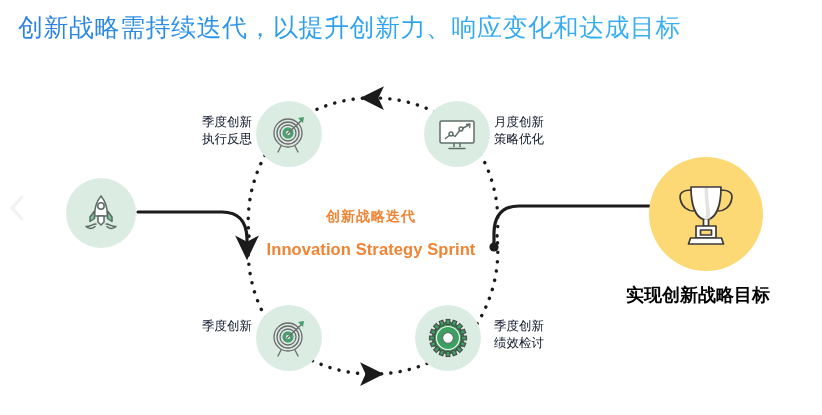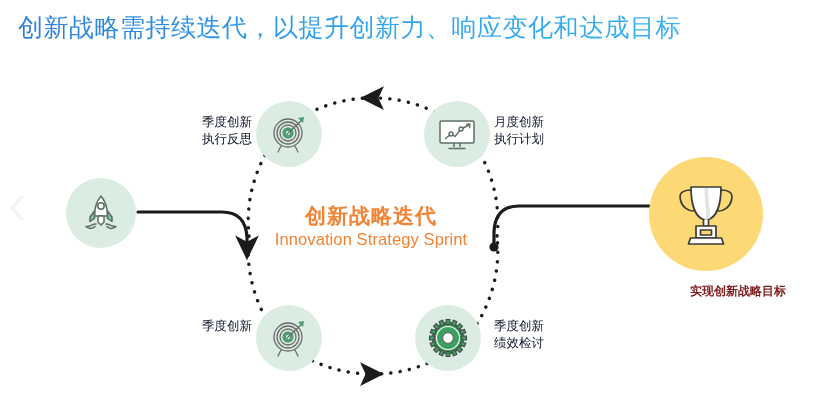--- a/index.html
+++ b/index.html
@@ -45,31 +45,31 @@
   .lbl.r{text-align:right;}
   .lbl.l{text-align:left;}
 
   #l-rocket{left:41px;top:246px;width:120px;}
   #l-tl{left:104px;top:114px;width:148px;}
   #l-tr{left:494px;top:114px;width:150px;}
   #l-bl{left:104px;top:318px;width:148px;}
   #l-br{left:494px;top:318px;width:150px;}
 
   #l-trophy{
-    position:absolute;left:626px;top:283px;width:160px;text-align:right;
-    font-size:12px;font-weight:700;color:#7f1d1d;white-space:nowrap;
+    position:absolute;left:626px;top:283px;width:160px;text-align:left;
+    font-size:18px;font-weight:700;color:#000000;white-space:nowrap;
   }
 
   
   #center{
     position:absolute;left:245px;top:203px;width:252px;text-align:center;
     color:#f08434;
   }
-  #center .cn{font-size:21px;font-weight:700;letter-spacing:1px;line-height:26px;}
-  #center .en{font-size:16.5px;font-weight:400;letter-spacing:.1px;line-height:21px;margin-top:0;}
+  #center .cn{font-size:14px;font-weight:700;letter-spacing:1px;line-height:26px;}
+  #center .en{font-size:16.5px;font-weight:700;letter-spacing:.1px;line-height:21px;margin-top:10px;}
 </style>
 </head>
 <body>
 
 <div id="stage">
 
   <div id="title">创新战略需持续迭代，以提升创新力、响应变化和达成目标</div>
 
   <div id="chev">
     <svg width="22" height="32" viewBox="0 0 22 32">
@@ -151,21 +151,21 @@
         <path d="M13 35.5 L29 35.5" stroke-linecap="round"></path>
         <path d="M9 26 L15 21 L19 23.5 L25 16 L33 12" stroke="#5f6f67" stroke-width="1.4"></path>
         <path d="M30 11.5 L34 11 L33.6 15.3" stroke-width="1.3"></path>
         <circle cx="15" cy="21" r="1.9" fill="#ffffff"></circle>
         <circle cx="25" cy="16" r="1.9" fill="#ffffff"></circle>
       </g>
     </svg>
   </div>
   <div class="lbl l" id="l-tr">
     <div>月度创新</div>
-    <div>执行计划</div>
+    <div>策略优化</div>
   </div>
 
   <div class="node mint n-bl">
     <svg width="42" height="42" viewBox="0 0 42 42">
       <g fill="none" stroke="#6b6b6b" stroke-width="1.3">
         <circle cx="20" cy="20" r="14"></circle>
         <circle cx="20" cy="20" r="11"></circle>
         <circle cx="20" cy="20" r="8"></circle>
         <circle cx="20" cy="20" r="5" fill="#4f9e72" stroke="#4f9e72"></circle>
         <circle cx="20" cy="20" r="2" fill="#ffffff" stroke="none"></circle>

